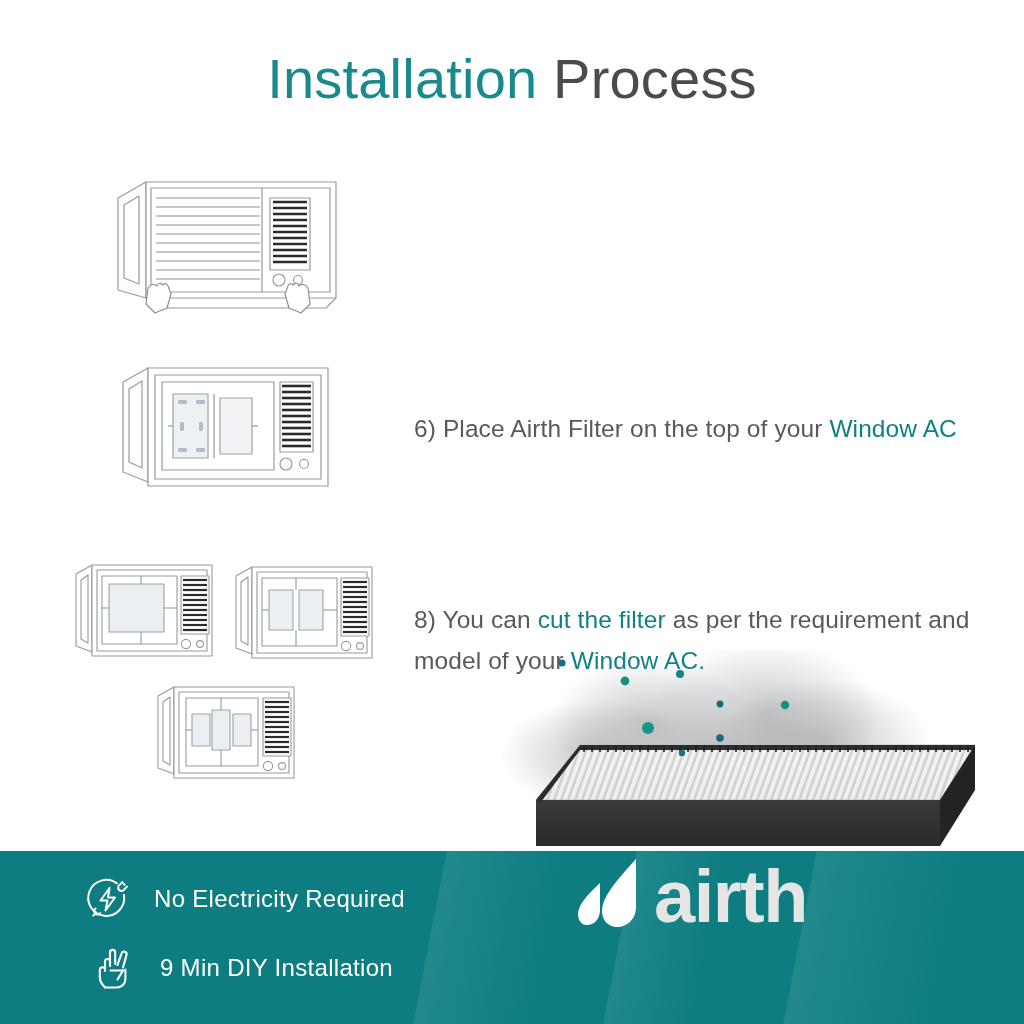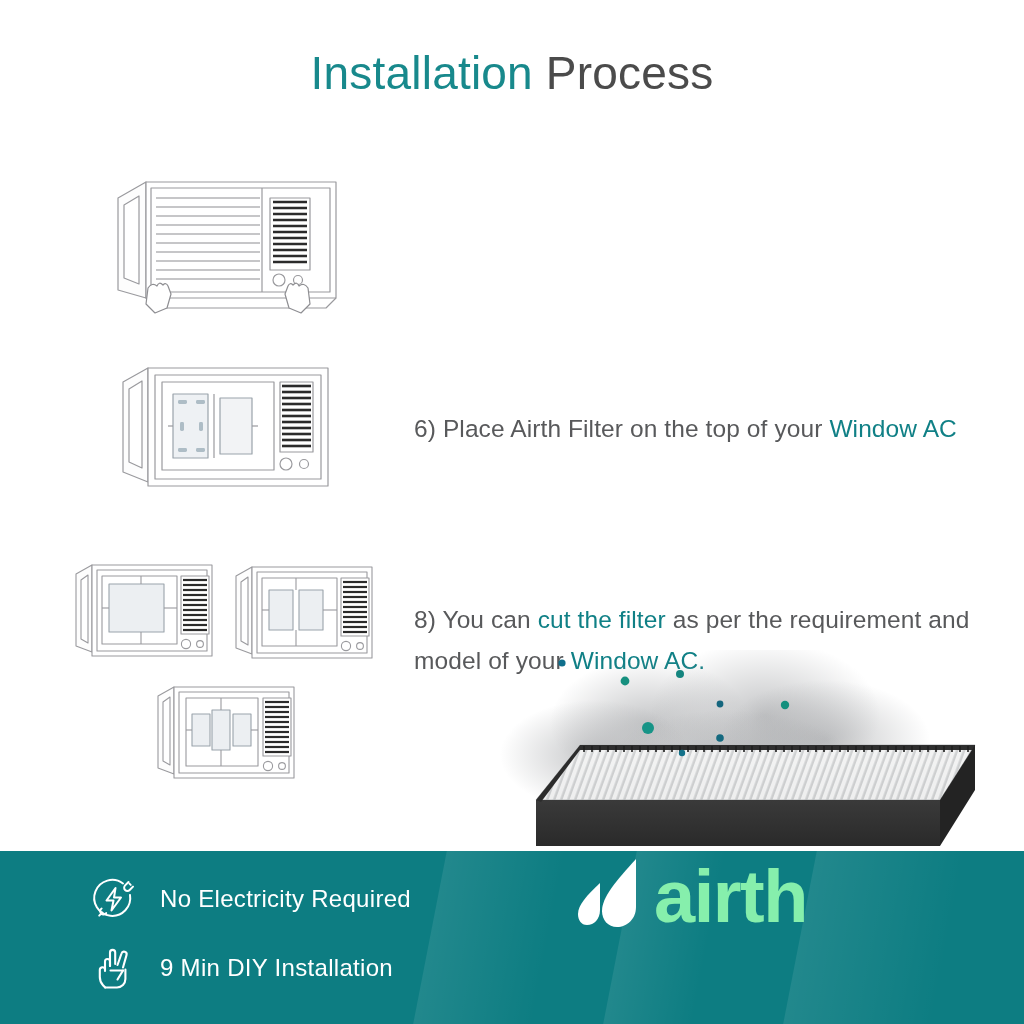--- a/index.html
+++ b/index.html
@@ -9,21 +9,21 @@
     font-family:"Liberation Sans","DejaVu Sans",sans-serif;
     overflow:hidden;
     position:relative;
   }
   #page{position:relative;width:1024px;height:1024px;overflow:hidden;background:#fff;}
 
   
   .title{
     position:absolute;top:46px;left:0;width:1024px;
     text-align:center;
-    font-size:46px;font-weight:400;letter-spacing:.2px;
+    font-size:56px;font-weight:400;letter-spacing:.2px;
     white-space:nowrap;
   }
   .title .t-accent{color:#18898c;}
   .title .t-dark{color:#4b4b4b;}
 
   
   .step-text{
     position:absolute;
     font-size:24.5px;
     line-height:41px;
@@ -58,31 +58,31 @@
     overflow:hidden;
   }
   .footer-sheen{
     position:absolute;top:0;height:173px;
     background:linear-gradient(90deg, rgba(255,255,255,.085), rgba(255,255,255,0));
     transform:skewX(-11deg);
   }
   .badge{
     position:absolute;display:flex;align-items:center;gap:22px;
   }
-  #badge1{left:90px;top:24px;}
+  #badge1{left:84px;top:24px;}
   #badge2{left:90px;top:93px;}
   .badge-label{
     color:#ffffff;font-size:24px;letter-spacing:.3px;white-space:nowrap;
   }
   .badge-icon{width:48px;height:48px;display:block;flex:0 0 48px;}
 
   
   #logo{position:absolute;left:578px;top:904px;display:flex;align-items:center;gap:14px;}
   #logo-word{
-    color:#86efac;font-size:74px;font-weight:700;letter-spacing:-1.5px;
+    color:#e5e5e5;font-size:74px;font-weight:700;letter-spacing:-1.5px;
     line-height:74px;
   }
 </style>
 </head>
 <body>
 
 <div id="page">
 
   <div class="title">
     <span class="t-accent">Installation</span><span class="t-dark"> Process</span>

